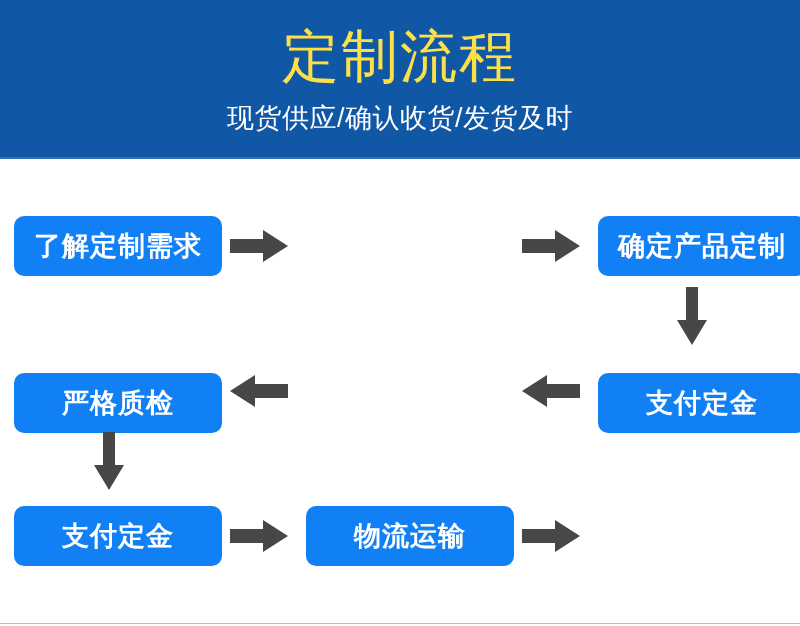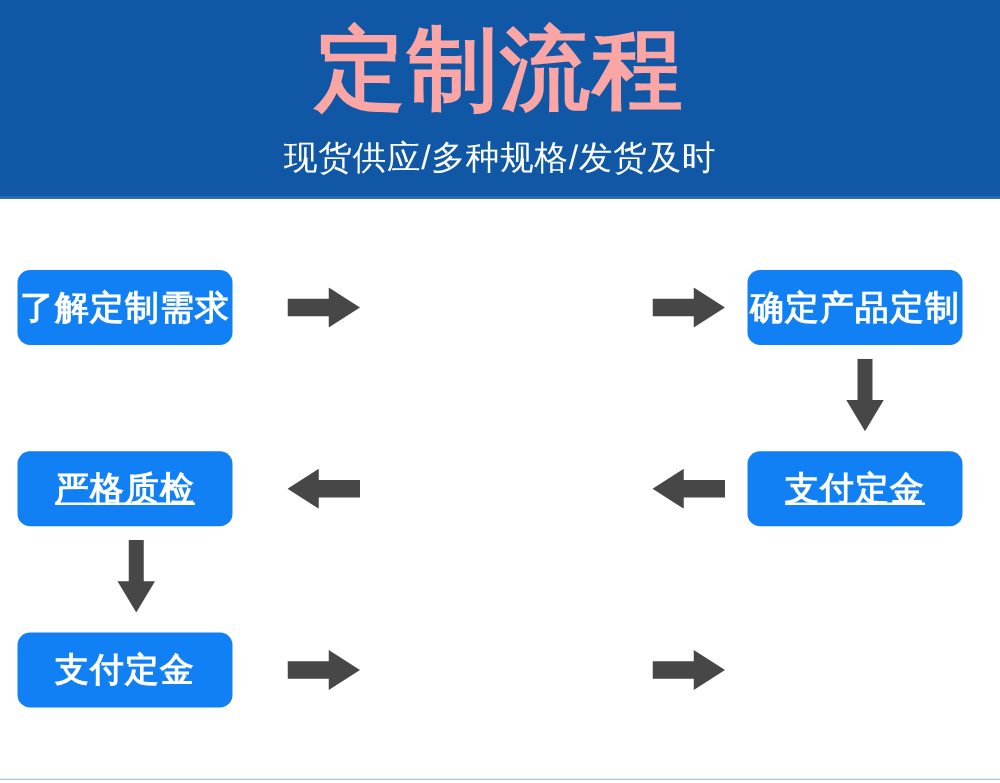--- a/index.html
+++ b/index.html
@@ -23,23 +23,23 @@
     left: 0; top: 0;
     width: 800px;
     height: 159px;
     background: #1058a5;
     display: flex;
     flex-direction: column;
     align-items: center;
     justify-content: center;
   }
   .header-title {
-    color: #fca5a5;
-    font-size: 72px;
-    font-weight: bold;
+    color: #fde047;
+    font-size: 57px;
+    font-weight: normal;
     letter-spacing: 2px;
     line-height: 1.05;
     margin-top: 4px;
   }
   .header-subtitle {
     color: #ffffff;
     font-size: 27px;
     font-weight: normal;
     letter-spacing: 0.5px;
     margin-top: 14px;
@@ -55,21 +55,21 @@
   
   .flow {
     position: absolute;
     left: 0; top: 159px;
     width: 800px;
     height: 467px;
   }
 
   .node {
     position: absolute;
-    width: 172px;
+    width: 208px;
     height: 60px;
     background: #1180f5;
     border-radius: 10px;
     display: flex;
     align-items: center;
     justify-content: center;
     color: #ffffff;
     font-size: 27px;
     font-weight: bold;
     letter-spacing: 1px;
@@ -77,21 +77,21 @@
     text-align: right;
   }
 
   
   .col-1 { left: 14px; }
   .col-2 { left: 306px; }
   .col-3 { left: 598px; }
 
   
   .row-1 { top: 57px; }
-  .row-2 { top: 202px; text-decoration: underline; }
+  .row-2 { top: 214px; }
   .row-3 { top: 347px; }
 
   
   .arrow {
     position: absolute;
   }
   .arrow svg { display: block; }
 
   
   .arrow-h { width: 58px; height: 32px; }
@@ -115,21 +115,21 @@
     background: #a9c3dd;
   }
 </style>
 </head>
 <body>
 
 <div id="page">
 
   <div class="header">
     <div class="header-title">定制流程</div>
-    <div class="header-subtitle">现货供应/多种规格/发货及时</div>
+    <div class="header-subtitle">现货供应/确认收货/发货及时</div>
   </div>
   <div class="header-bottom-edge"></div>
 
   <div class="flow">
 
     <div class="node col-1 row-1">
       <span>了解定制需求</span>
     </div>
     <div class="node col-3 row-1">
       <span>确定产品定制</span>
@@ -172,20 +172,23 @@
 
     <div class="arrow arrow-v v-left">
       <svg width="32" height="58" viewBox="0 0 32 58" aria-hidden="true">
         <polygon points="10,0 22,0 22,33 31,33 16,58 1,33 10,33" fill="#474747"></polygon>
       </svg>
     </div>
 
     <div class="node col-1 row-3">
       <span>支付定金</span>
     </div>
+    <div class="node col-2 row-3">
+      <span>物流运输</span>
+    </div>
 
     <div class="arrow arrow-h h-slot-a arrow-row-3">
       <svg width="58" height="32" viewBox="0 0 58 32" aria-hidden="true">
         <polygon points="0,9 33,9 33,0 58,16 33,32 33,23 0,23" fill="#474747"></polygon>
       </svg>
     </div>
     <div class="arrow arrow-h h-slot-b arrow-row-3">
       <svg width="58" height="32" viewBox="0 0 58 32" aria-hidden="true">
         <polygon points="0,9 33,9 33,0 58,16 33,32 33,23 0,23" fill="#474747"></polygon>
       </svg>

